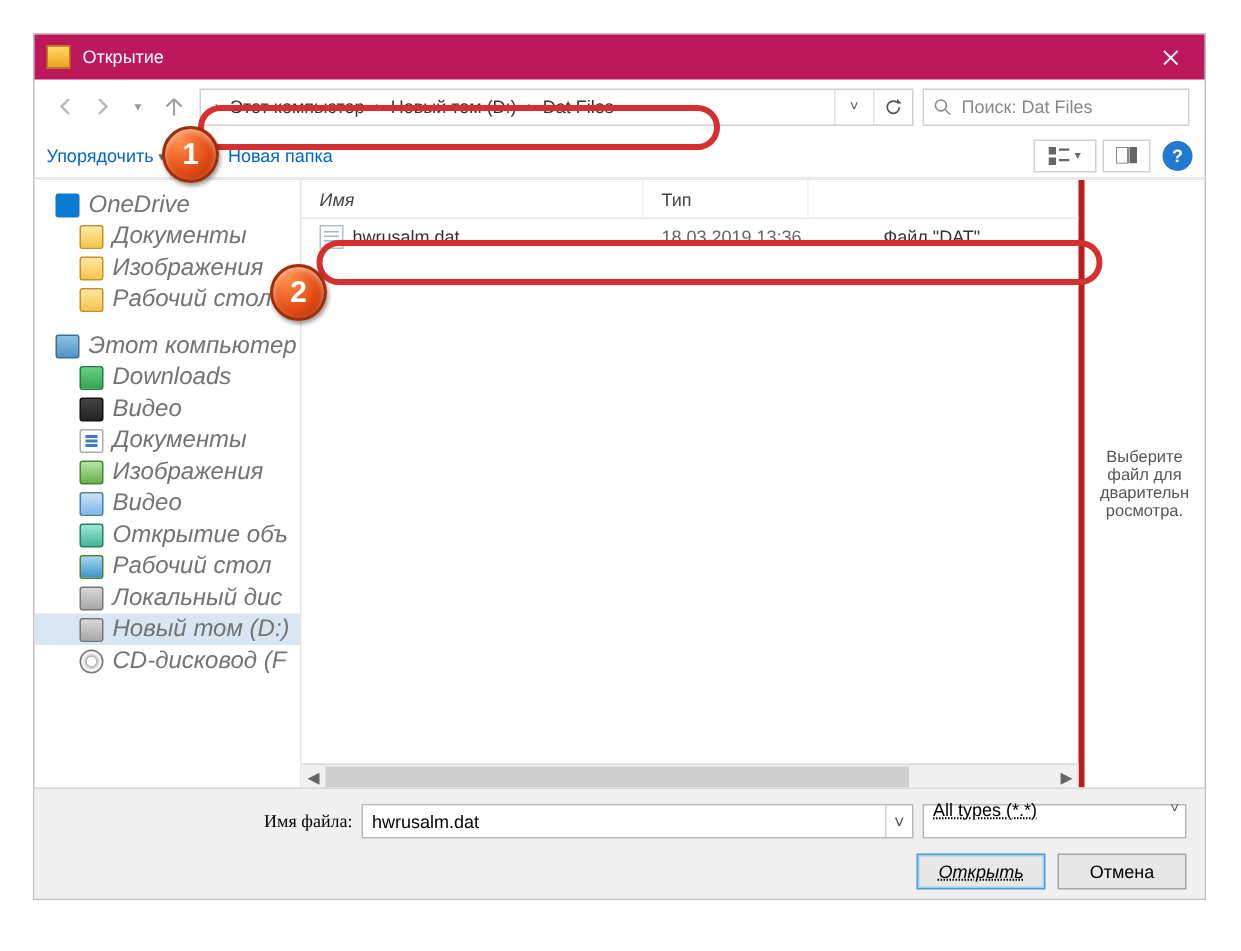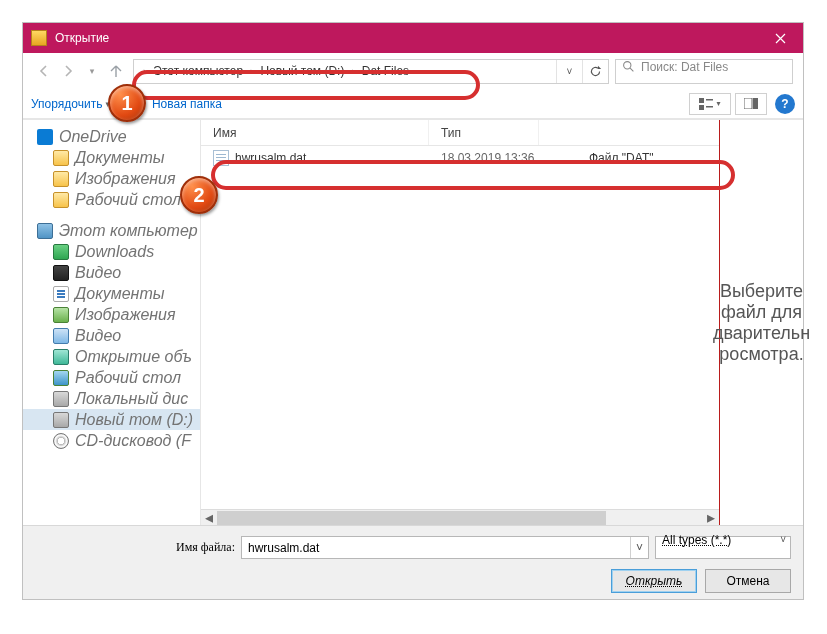--- a/index.html
+++ b/index.html
@@ -16,21 +16,21 @@
 .nav-arrows { display: flex; align-items: center; gap: 2px; color: #9aa0a6; }
 .nav-btn { width: 22px; height: 22px; display: flex; align-items: center; justify-content: center; cursor: default; }
 .up-btn { color: #9aa0a6; }
 
 .address-bar { flex: 1; height: 25px; border: 1px solid #cfcfcf; display: flex; align-items: center; padding-left: 6px; font-size: 12px; color: #333; gap: 4px; position: relative; }
 .crumb { white-space: nowrap; }
 .chev { color: #777; font-size: 10px; padding: 0 3px; }
 .addr-end { margin-left: auto; display: flex; align-items: center; }
 .addr-ctl { width: 26px; height: 23px; display: flex; align-items: center; justify-content: center; border-left: 1px solid #e3e3e3; color: #555; cursor: pointer; }
 
-.search-box { width: 178px; height: 25px; border: 1px solid #cfcfcf; display: flex; font-size: 12px; color: #888; padding-left: 6px; gap: 6px; }
+.search-box { width: 178px; height: 25px; border: 1px solid #cfcfcf; display: flex; align-items: center; font-size: 12px; color: #888; padding-left: 6px; gap: 6px; }
 
 .toolbar-row { height: 30px; border-bottom: 1px solid #e6e6e6; display: flex; align-items: center; padding: 0 8px; font-size: 12px; color: #0066cc; }
 .toolbar-row .t-link { cursor: pointer; }
 .toolbar-row .t-link.org { color: #0066cc; margin-right: 6px; display: flex; align-items: center; gap: 3px; }
 .toolbar-row .spacer { flex: 1; }
 .toolbar-row .rbtn { width: 32px; height: 22px; border: 1px solid #d0d0d0; display: flex; align-items: center; justify-content: center; color: #555; margin-left: 4px; cursor: pointer; }
 .toolbar-row .help { width: 20px; height: 20px; border-radius: 50%; background: #2378cf; color: #fff; display: flex; align-items: center; justify-content: center; font-size: 12px; margin-left: 8px; font-weight: bold; cursor: pointer; }
 
 .body-area { position: absolute; top: 66px; left: 0; right: 0; bottom: 74px; display: flex; border-top: 1px solid #e6e6e6; }
 .adjust-top { top: 96px; } 
@@ -49,45 +49,45 @@
 .ticon.doc::after { content:""; position:absolute; left:3px; top:3px; right:3px; height:2px; background:#3b7bbf; box-shadow: 0 3px 0 #3b7bbf, 0 6px 0 #3b7bbf; }
 .ticon.img { background: linear-gradient(#b6e3a5,#6ab04c); border: 1px solid #4a8236; }
 .ticon.music { background: linear-gradient(#cde2f6,#7fb8e6); border: 1px solid #447cad; }
 .ticon.cube { background: linear-gradient(#9fe6d4,#3fb898); border: 1px solid #2a7e69; }
 .ticon.drive { background: linear-gradient(#d8d8d8,#a8a8a8); border: 1px solid #777; }
 .ticon.cd { background: radial-gradient(circle,#fff 30%, #aeaeae 31%, #fff 60%, #888 100%); border: 1px solid #777; border-radius: 50%; }
 
 .file-area { flex: 1; position: relative; }
 .col-headers { display: flex; height: 26px; align-items: center; font-size: 12px; color: #444; border-bottom: 1px solid #e6e6e6; }
 .col-headers > div { padding-left: 12px; border-right: 1px solid #f0f0f0; height: 100%; display: flex; align-items: center; }
-.col-name { width: 228px; }
+.col-name { width: 228px; font-style: italic; }
 .col-date { width: 148px; }
 .col-type { width: 110px; }
 
 .file-row { display: flex; height: 24px; align-items: center; font-size: 12px; color: #333; cursor: pointer; }
 .file-row .c-name { width: 228px; padding-left: 12px; display: flex; align-items: center; gap: 6px; }
 .file-row .c-date { width: 148px; padding-left: 12px; color: #666; }
 .file-row .c-type { width: 110px; padding-left: 12px; }
 .file-icon { width: 16px; height: 16px; background: #fff; border: 1px solid #a9bfd4; position: relative; }
 .file-icon::before { content:""; position:absolute; left:2px; right:2px; top:3px; height:1px; background:#9db8d1; box-shadow: 0 3px 0 #9db8d1, 0 6px 0 #9db8d1; }
 
 .hscroll { position: absolute; bottom: 0; left: 0; right: 0; height: 16px; background: #f0f0f0; border-top: 1px solid #dcdcdc; display: flex; align-items: center; }
 .hscroll .arrow { width: 16px; height: 14px; display: flex; align-items: center; justify-content: center; color: #666; cursor: pointer; }
 .hscroll .track { flex: 1; height: 14px; position: relative; }
 .hscroll .thumb { position: absolute; left: 0; top: 0; height: 14px; width: 80%; background: #cfcfcf; }
 
-.preview-pane { width: 84px; border-left: 1px solid #b91c1c; display: flex; align-items: center; justify-content: center; text-align: center; font-size: 18px; color: #555; padding: 6px; }
+.preview-pane { width: 84px; border-left: 4px solid #b91c1c; display: flex; align-items: center; justify-content: center; text-align: center; font-size: 11px; color: #555; padding: 6px; }
 
 .bottom-panel { position: absolute; bottom: 0; left: 0; right: 0; height: 74px; background: #f0f0f0; border-top: 1px solid #d8d8d8; padding: 10px 12px; }
 .fn-row { display: flex; align-items: center; gap: 6px; font-size: 12px; margin-bottom: 10px; }
 .fn-label { width: 200px; text-align: right; font-family: Liberation Serif, serif; }
 .fn-input-wrap { flex: 1; display: flex; border: 1px solid #b7b7b7; height: 23px; background: #fff; }
 .fn-input { flex: 1; border: none; outline: none; padding: 0 6px; font-size: 12px; }
 .fn-dd { width: 18px; border-left: 1px solid #d0d0d0; display: flex; align-items: center; justify-content: center; cursor: pointer; color: #555; }
-.type-select { width: 136px; height: 23px; border: 1px solid #b7b7b7; background: #fff; display: flex; align-items: center; padding: 0 4px 16px 6px; font-size: 12px; cursor: pointer; }
+.type-select { width: 176px; height: 23px; border: 1px solid #b7b7b7; background: #fff; display: flex; align-items: center; padding: 0 4px 16px 6px; font-size: 12px; cursor: pointer; }
 .type-select .txt { flex: 1; text-decoration: underline dotted; }
 
 .btn-row { display: flex; justify-content: flex-end; gap: 8px; }
 .btn { width: 86px; height: 24px; border: 1px solid #a8a8a8; background: #e7e7e7; font-size: 12px; cursor: pointer; }
 .btn.primary { border: 1px solid #4a9ed9; box-shadow: inset 0 0 0 1px #9fd1f0; }
 
 
 .callout { position: absolute; border: 4px solid #d62f2f; border-radius: 22px; pointer-events: none; }
 .marker { position: absolute; width: 38px; height: 38px; border-radius: 50%; background: radial-gradient(circle at 30% 25%, #ff8f4b, #e14912 60%, #a2330c); border: 2px solid #9e2f0a; display: flex; align-items: center; justify-content: center; color: #fff; font-weight: bold; font-size: 20px; box-shadow: inset 0 2px 4px rgba(255,255,255,.5), 1px 2px 3px rgba(0,0,0,.4); }
 

